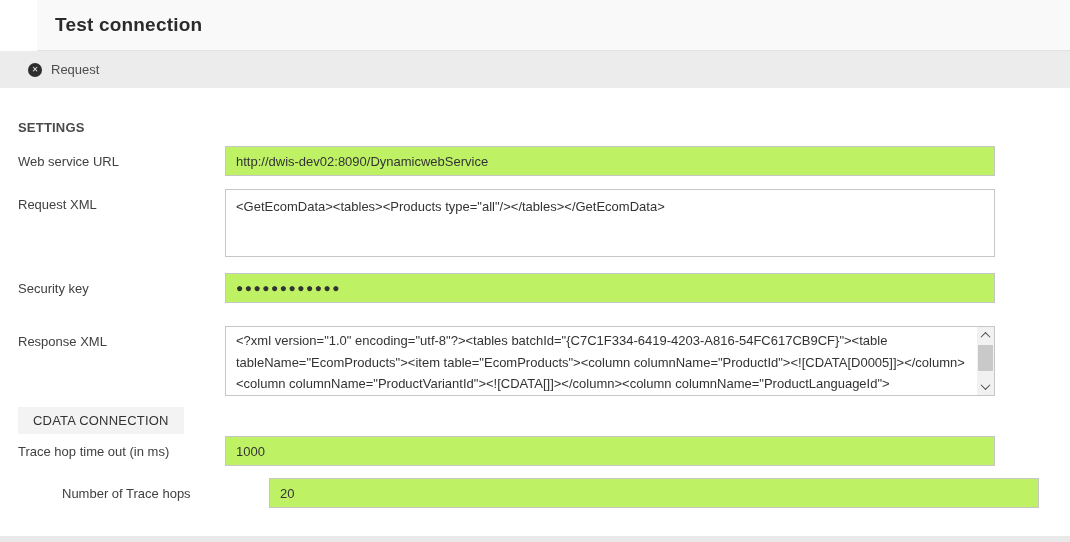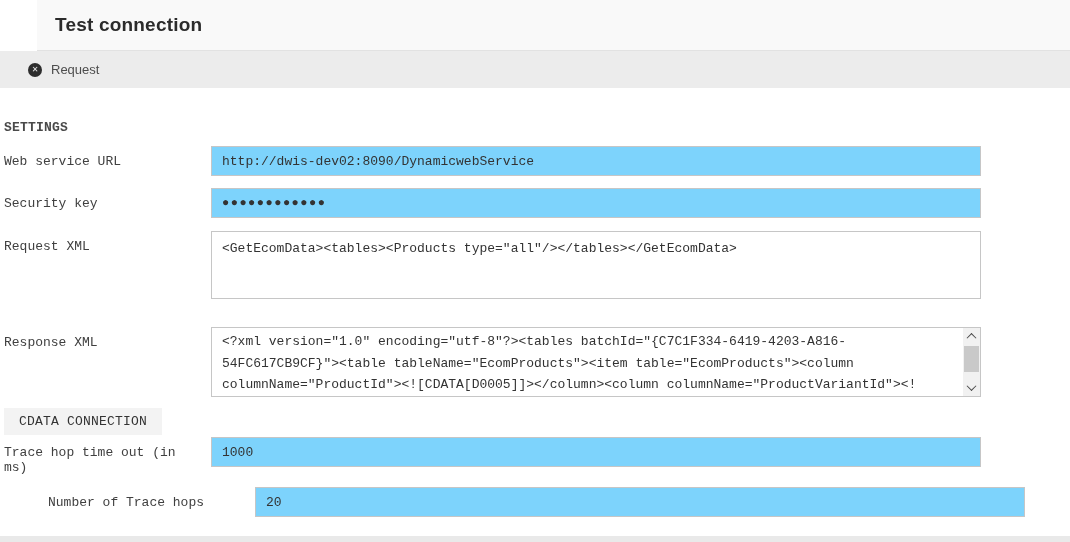--- a/index.html
+++ b/index.html
@@ -52,21 +52,21 @@
     line-height: 14px;
     text-align: center;
     display: inline-block;
     font-weight: bold;
   }
   .toolbar-btn-label {
     font-size: 13px;
     color: #4d4d4d;
   }
   
-  .content { padding-left: 4px; font-family: Liberation Mono, monospace; }
+  .content { padding-left: 18px; }
   .section-heading {
     margin-top: 32px;
     font-size: 13px;
     font-weight: bold;
     color: #4a4a4a;
     letter-spacing: 0.2px;
   }
   .form-row { display: flex; gap: 25px; }
   .row-url      { margin-top: 11px; }
   .row-key      { margin-top: 12px; }
@@ -79,21 +79,21 @@
     flex: 0 0 182px;
     padding-top: 8px;
     font-size: 13px;
     color: #404040;
   }
   .field { width: 770px; flex: 0 0 770px; }
   .text-input {
     width: 100%;
     height: 30px;
     border: 1px solid #c6c6c6;
-    background: #7dd3fc;
+    background: #bef264;
     padding: 0 10px;
     font-family: inherit;
     font-size: 13px;
     color: #333;
     outline: none;
   }
   .password-input { font-size: 12px; letter-spacing: 1.5px; }
   .xml-textarea {
     width: 100%;
     height: 68px;
@@ -195,31 +195,31 @@
 
   <div class="section-heading">SETTINGS</div>
 
   <div class="form-row row-url">
     <div class="field-label">Web service URL</div>
     <div class="field">
       <input type="text" class="text-input" value="http://dwis-dev02:8090/DynamicwebService" style="">
     </div>
   </div>
 
+  <div class="form-row row-request">
+    <div class="field-label">Request XML</div>
+    <div class="field">
+      <textarea class="xml-textarea" spellcheck="false" style="">&lt;GetEcomData&gt;&lt;tables&gt;&lt;Products type="all"/&gt;&lt;/tables&gt;&lt;/GetEcomData&gt;</textarea>
+    </div>
+  </div>
+
   <div class="form-row row-key">
     <div class="field-label">Security key</div>
     <div class="field">
       <input type="text" class="text-input password-input" value="●●●●●●●●●●●●" style="">
-    </div>
-  </div>
-
-  <div class="form-row row-request">
-    <div class="field-label">Request XML</div>
-    <div class="field">
-      <textarea class="xml-textarea" spellcheck="false" style="">&lt;GetEcomData&gt;&lt;tables&gt;&lt;Products type="all"/&gt;&lt;/tables&gt;&lt;/GetEcomData&gt;</textarea>
     </div>
   </div>
 
   <div class="form-row row-response">
     <div class="field-label">Response XML</div>
     <div class="field">
       <div class="response-box">
         <div class="response-text">&lt;?xml version="1.0" encoding="utf-8"?&gt;&lt;tables batchId="{C7C1F334-6419-4203-A816-54FC617CB9CF}"&gt;&lt;table tableName="EcomProducts"&gt;&lt;item table="EcomProducts"&gt;&lt;column columnName="ProductId"&gt;&lt;![CDATA[D0005]]&gt;&lt;/column&gt;&lt;column columnName="ProductVariantId"&gt;&lt;![CDATA[]]&gt;&lt;/column&gt;&lt;column columnName="ProductLanguageId"&gt;</div>
         <div class="scrollbar">
           <div class="scroll-btn up">

